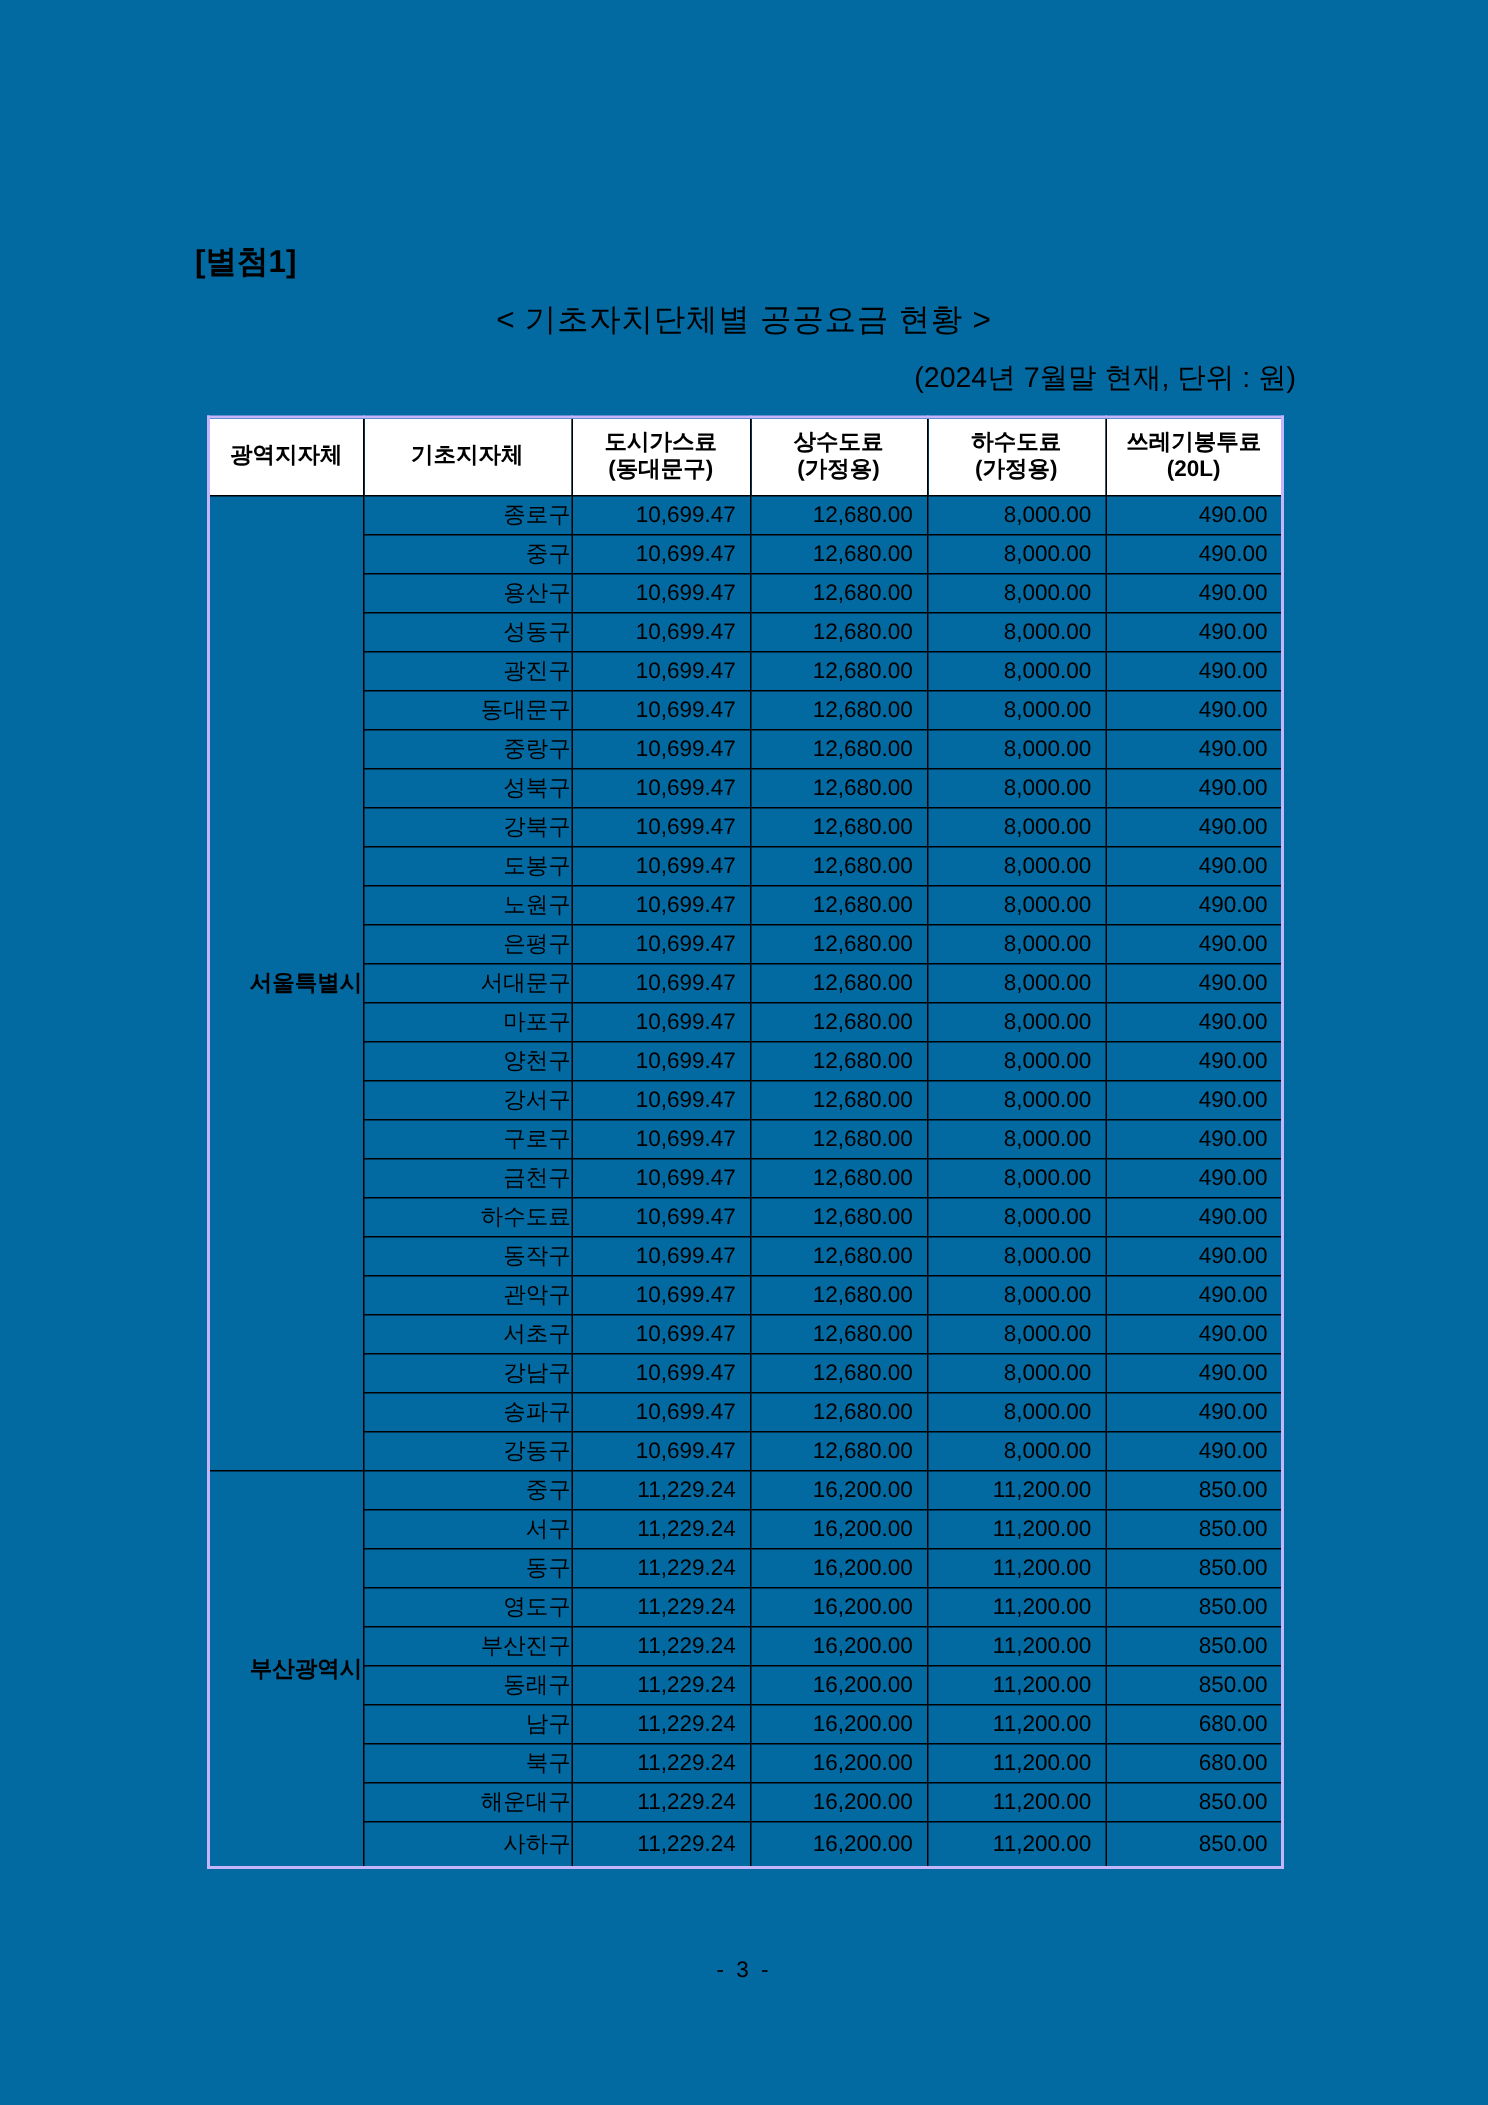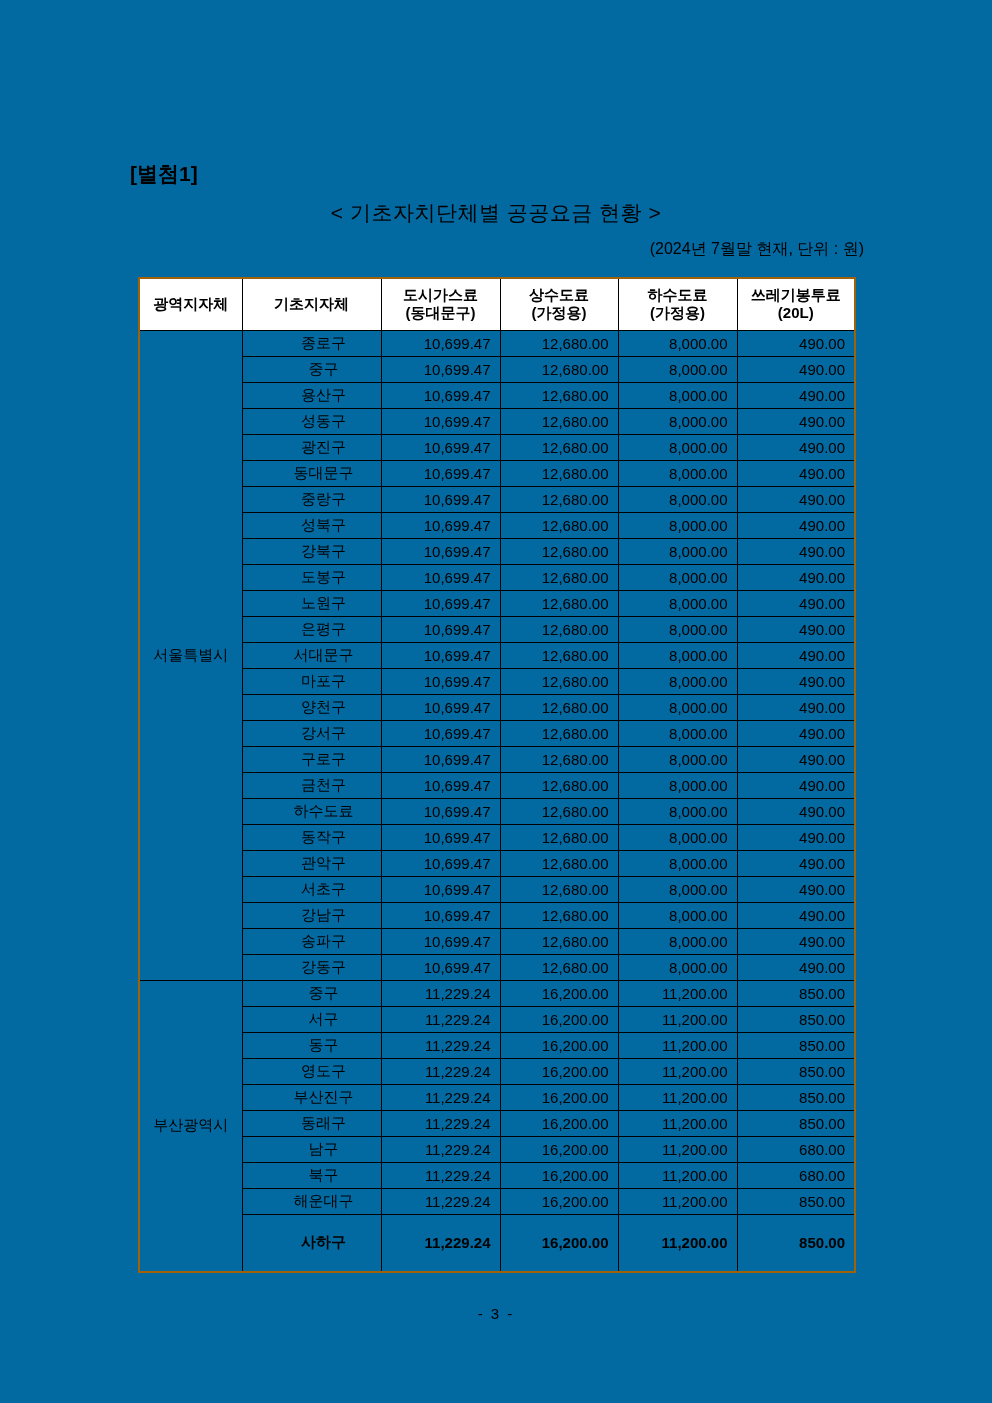--- a/index.html
+++ b/index.html
@@ -16,53 +16,53 @@
     position: absolute; left: 130px; top: 160px;
     font-size: 21px; font-weight: bold;
   }
   .doc-title {
     position: absolute; left: 0; top: 199px; width: 100%;
     text-align: center; font-size: 21px; font-weight: normal;
     letter-spacing: 0.5px;
   }
   .date-note {
     position: absolute; right: 128px; top: 239px;
-    font-size: 16px;
+    font-size: 19px;
   }
 
   table.fees {
     position: absolute; left: 138px; top: 277px;
     width: 716px;
     border-collapse: collapse;
     table-layout: fixed;
-    border: 2px solid #a16207;
+    border: 2px solid #c4b5fd;
   }
   table.fees th, table.fees td {
     border: 1px solid #000;
     font-size: 15px;
     overflow: hidden;
     white-space: nowrap;
   }
   table.fees thead th {
     height: 52px;
     font-weight: bold;
     text-align: center;
     vertical-align: middle;
     line-height: 1.25;
     background: #fff;
   }
   table.fees thead th .sub:empty { display: none; }
   table.fees thead th .sub { display: block; }
   table.fees thead th .main { display: block; }
   table.fees tbody td { height: 26px; vertical-align: middle; }
-  table.fees tbody tr:last-child td { height: 58px; font-weight: bold; }
+  table.fees tbody tr:last-child td { height: 31px; }
   td.region {
-    text-align: center; font-weight: normal; vertical-align: middle;
-  }
-  td.district { text-align: center; padding-left: 24px; }
+    text-align: right; font-weight: bold; vertical-align: middle;
+  }
+  td.district { text-align: right; padding-left: 24px; }
   td.num { text-align: right; padding-right: 9px; }
 
   .page-number {
     position: absolute; left: 0; top: 1305px; width: 100%;
     text-align: center; font-size: 15px; letter-spacing: 2px;
   }
 </style>
 </head>
 <body>
 

